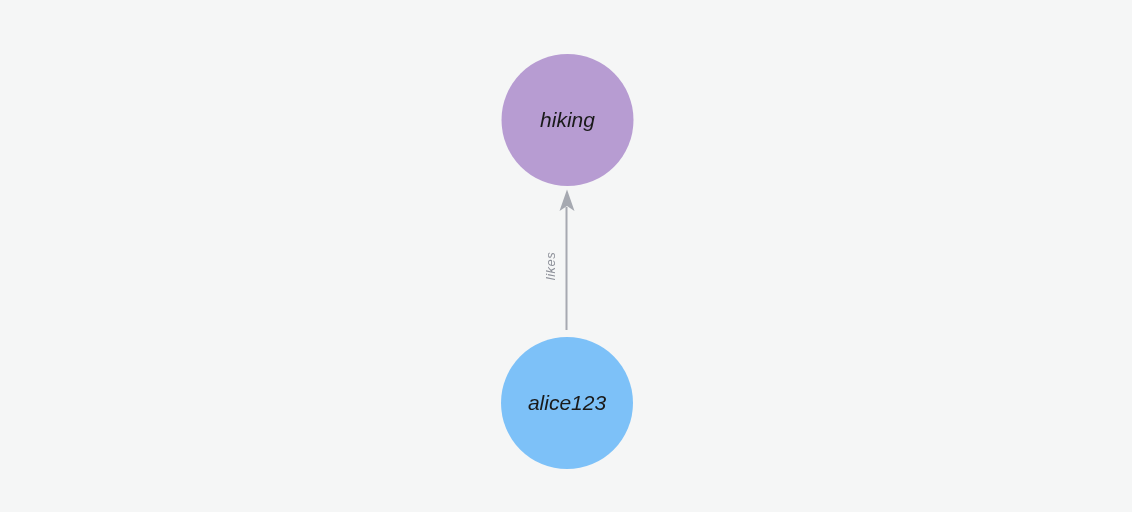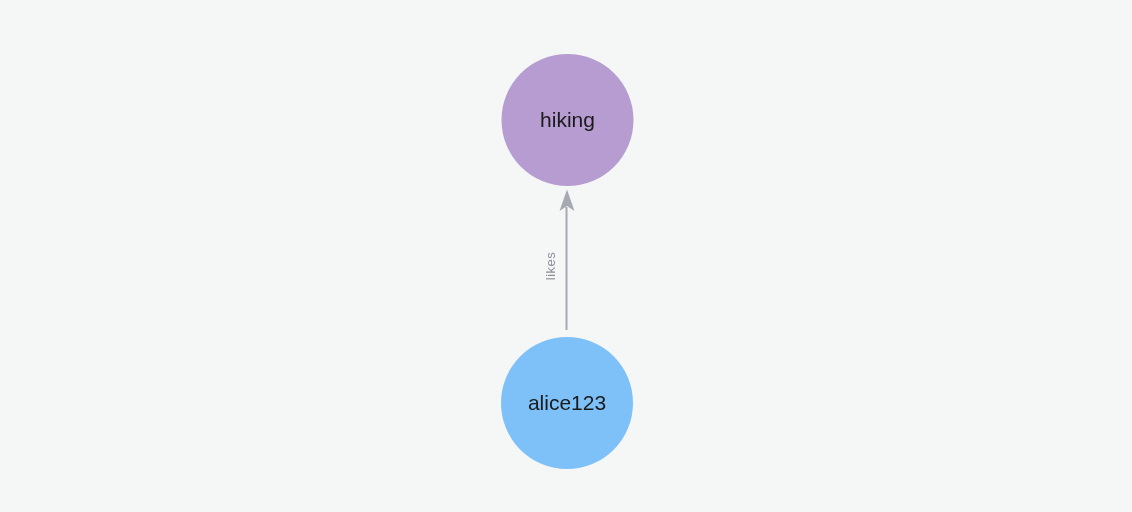--- a/index.html
+++ b/index.html
@@ -10,20 +10,21 @@
     width: 1132px;
     height: 512px;
     background: #f5f6f6;
     overflow: hidden;
     font-family: "Liberation Sans", sans-serif;
   }
   .canvas {
     position: relative;
     width: 1132px;
     height: 512px;
+    font-style: italic;
   }
   .canvas svg {
     display: block;
     width: 1132px;
     height: 512px;
   }
   .node-label {
     font-family: "Liberation Sans", sans-serif;
     font-size: 21px;
   }

